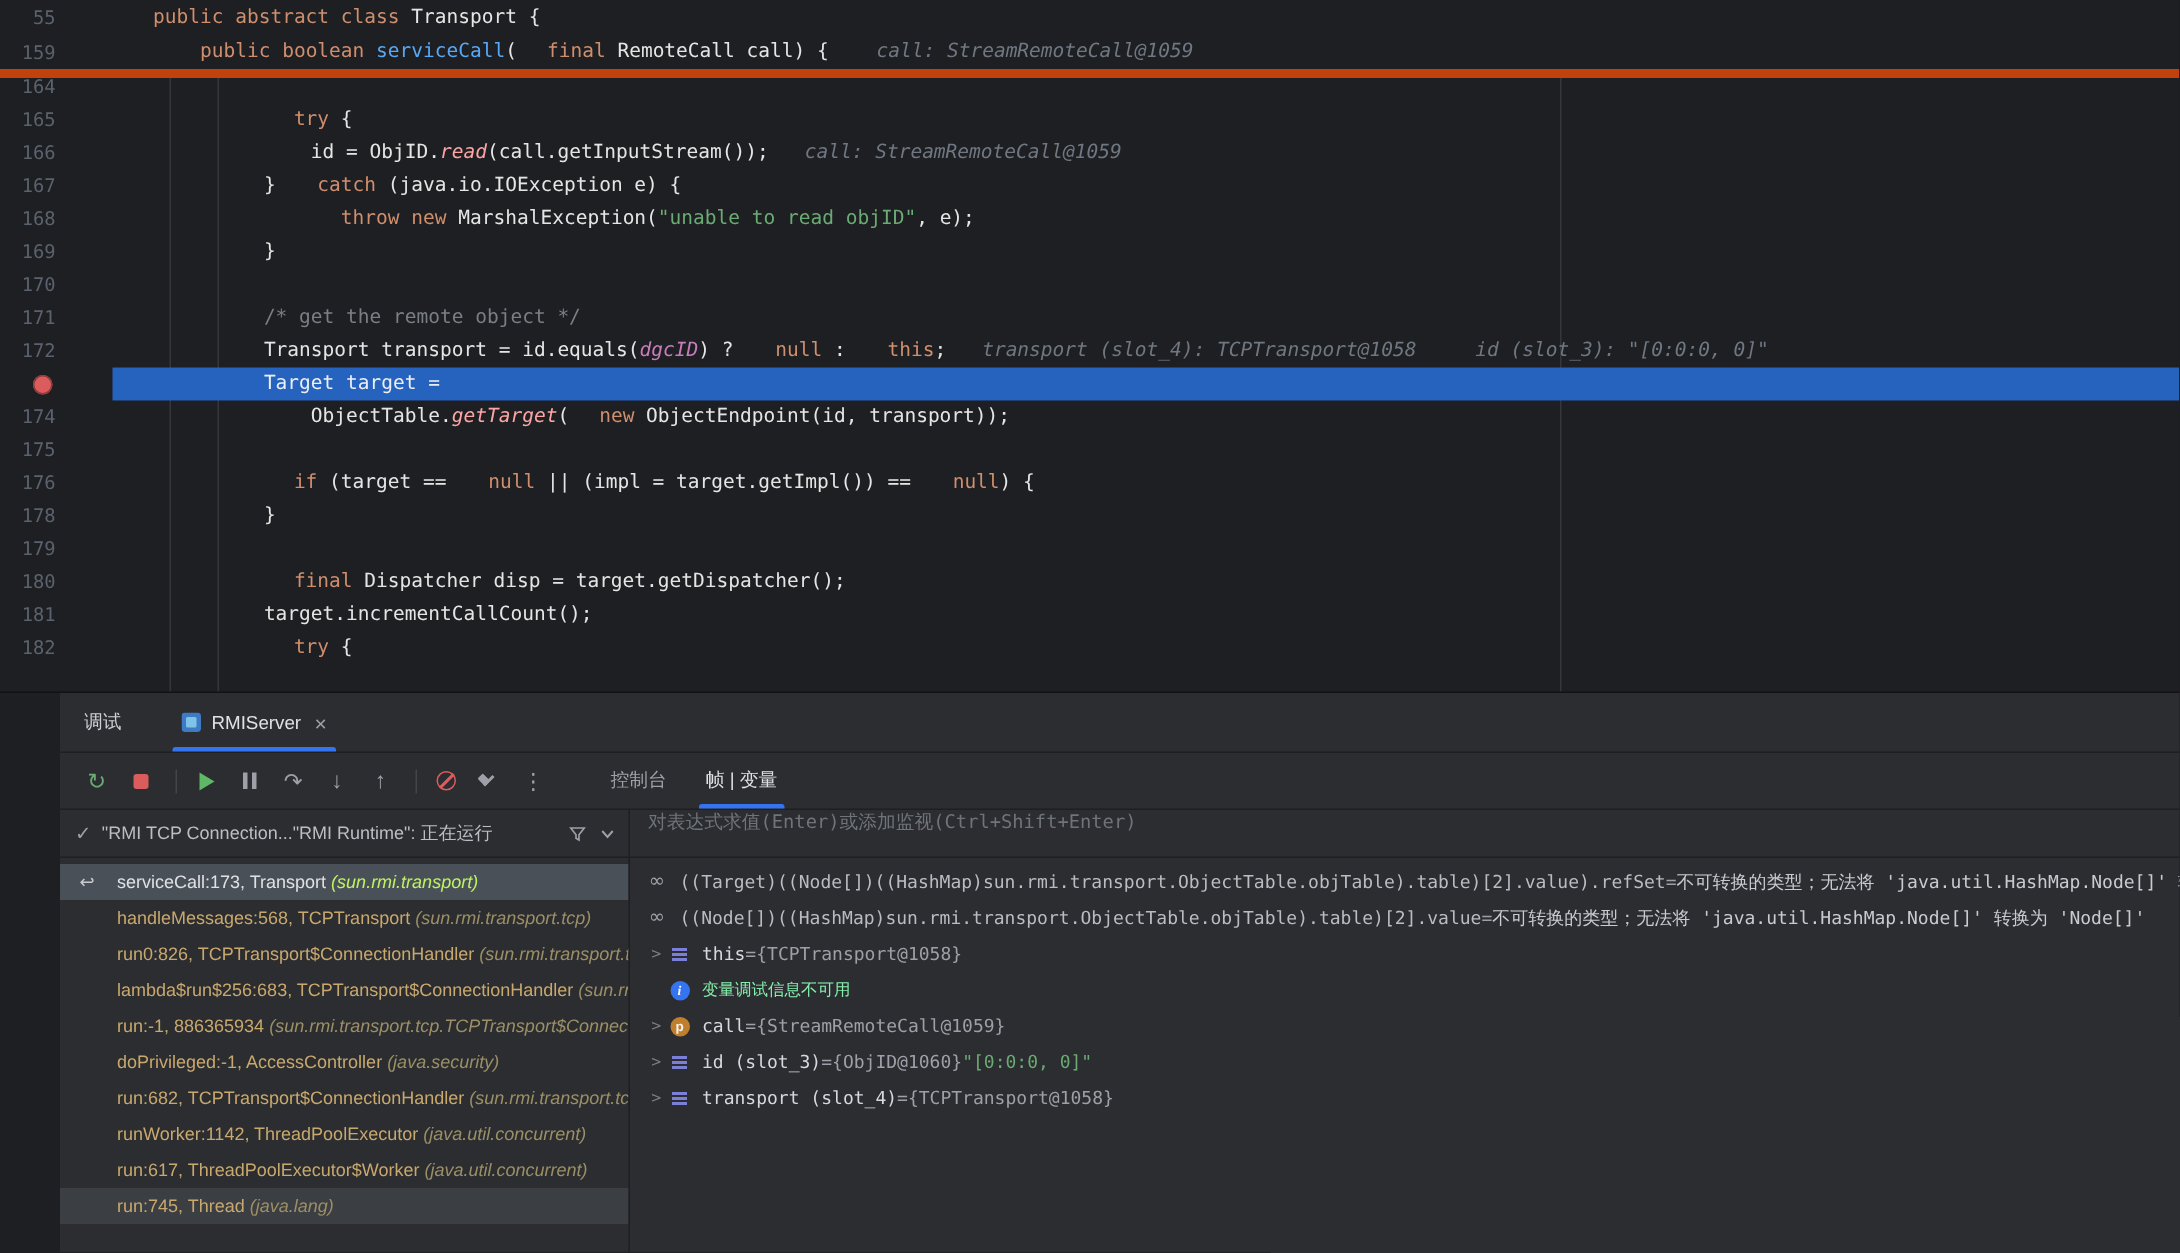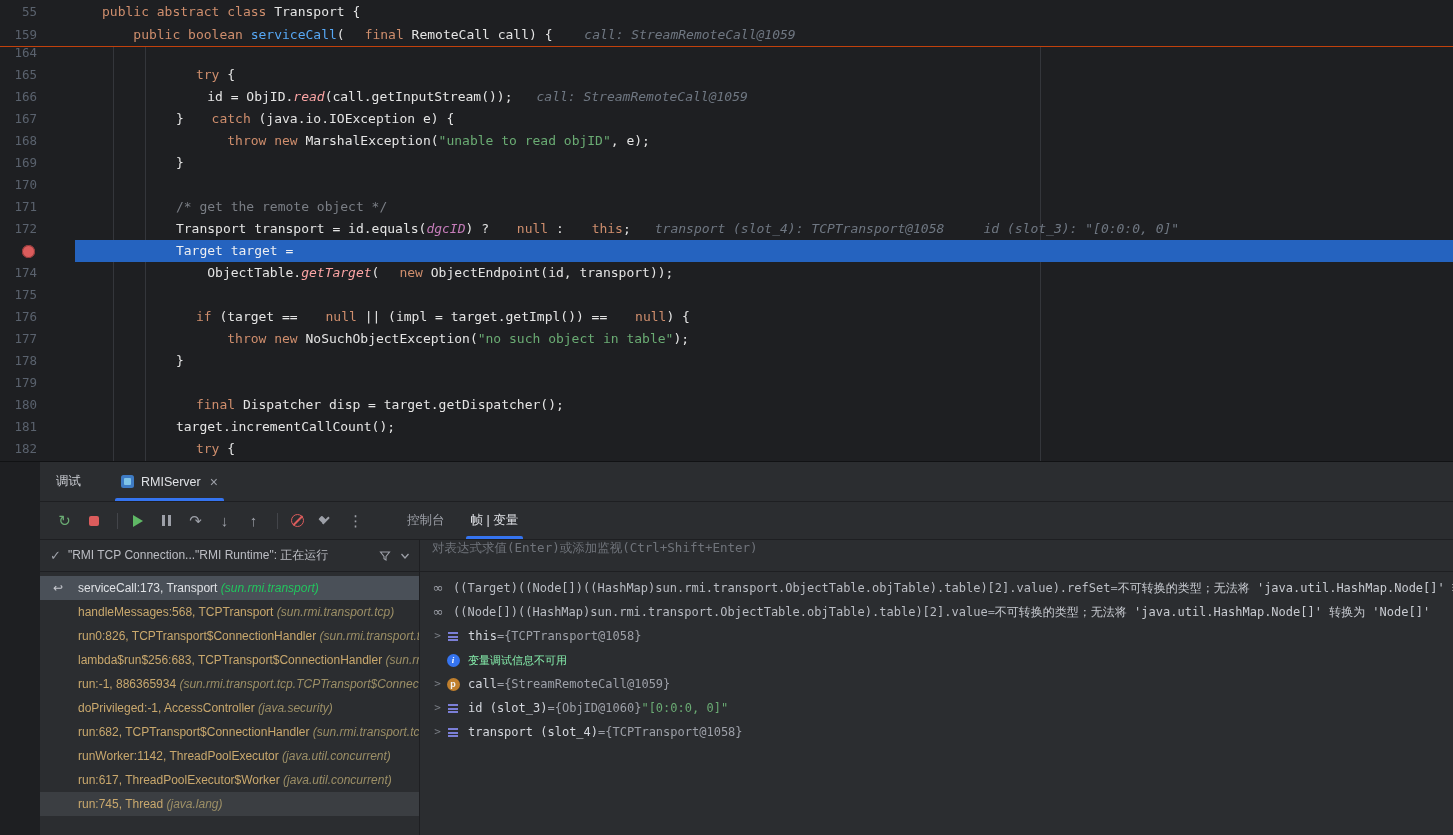--- a/index.html
+++ b/index.html
@@ -9,21 +9,21 @@
 
   
   .editor { position:relative; width:1453px; height:462px; background:#1E1F22;
             border-bottom:1px solid #111214; overflow:hidden; }
   .code-line { display:flex; height:22px; line-height:22px; white-space:pre;
                font-family:"DejaVu Sans Mono", monospace; font-size:13px; position:relative; }
   .gutter { flex:none; width:75px; text-align:right; padding-right:38px; color:#5A626E; font-size:12.5px; }
   .gutter.bp { display:flex; align-items:center; justify-content:flex-end; padding-right:40px; }
   .bp-dot { width:13px; height:13px; border-radius:50%; background:#DB5C5C; box-shadow:0 0 0 1px #8f3a3a inset; }
   .code-text { flex:1; padding-left:7px; }
-  .sticky { border-bottom:1px solid #c2410c; background:#1E1F22; position:relative; z-index:3; }
+  .sticky { border-bottom:6px solid #c2410c; background:#1E1F22; position:relative; z-index:3; }
   .sticky .code-line { height:23px; line-height:23px; }
   .editor-lines { overflow:hidden; height:414px; position:relative; }
   .editor-lines .code-line:first-child { margin-top:-5px; }
   .code-line.current .code-text { background:#2563BF; }
   .code-line.current .code-text span { color:#ECEEF2; }
   .guide { position:absolute; width:1px; background:#34363B; top:0; bottom:0; }
   
   .tk-pl  { color:#e5e5e5; }
   .tk-kw  { color:#CF8E6D;margin-left:20px; }
   .tk-str { color:#6AAB73; }
@@ -77,21 +77,21 @@
   .eval-ph { color:#6F737A; font-size:12.5px; font-family:"DejaVu Sans Mono", monospace; white-space:nowrap; }
 
   .content { flex:1; display:flex; overflow:hidden; }
   .frames-panel { flex:none; width:380px; border-right:1px solid #1E1F22; padding-top:4px; overflow:hidden; }
   .frame-row { height:24px; line-height:24px; padding-left:38px; font-size:12px; white-space:nowrap;
                overflow:hidden; position:relative; }
   .frame-row .fname { color:#C9A86D; }
   .frame-row .fpkg  { color:#9C8F66; font-style:italic; }
   .frame-row.selected { background:#4A5058; }
   .frame-row.selected .fname { color:#DFE1E5; }
-  .frame-row.selected .fpkg  { color:#22c55e; }
+  .frame-row.selected .fpkg  { color:#bef264; }
   .frame-row.hover { background:#3B3E42; }
   .frame-ptr { position:absolute; left:13px; color:#C8CAD0; font-size:12px; }
 
   .watches-panel { flex:1; padding-top:4px; overflow:hidden; }
   .w-row { height:24px; line-height:24px; display:flex; align-items:center; padding-left:10px;
            white-space:nowrap; overflow:hidden; font-family:"DejaVu Sans Mono", monospace; font-size:12px; }
   .chev { flex:none; width:15px; color:#7A7E85; font-size:11px; text-align:center; }
   .vicon { flex:none; width:16px; height:16px; margin-right:7px; display:inline-flex;
            align-items:center; justify-content:center; }
   .watch-icon::before { content:"∞"; color:#9DA0A8; font-size:13px; font-family:"DejaVu Sans", sans-serif; }
@@ -131,21 +131,20 @@
         <div class="code-line"><div class="gutter">167</div><div class="code-text"><span class="tk-pl">            } </span><span class="tk-kw">catch</span><span class="tk-pl"> (java.io.IOException e) {</span></div></div>
         <div class="code-line"><div class="gutter">168</div><div class="code-text"><span class="tk-pl">                </span><span class="tk-kw">throw new </span><span class="tk-pl">MarshalException(</span><span class="tk-str">"unable to read objID"</span><span class="tk-pl">, e);</span></div></div>
         <div class="code-line"><div class="gutter">169</div><div class="code-text"><span class="tk-pl">            }</span></div></div>
         <div class="code-line"><div class="gutter">170</div><div class="code-text"></div></div>
         <div class="code-line"><div class="gutter">171</div><div class="code-text"><span class="tk-pl">            </span><span class="tk-cmt">/* get the remote object */</span></div></div>
         <div class="code-line"><div class="gutter">172</div><div class="code-text"><span class="tk-pl">            Transport transport = id.equals(</span><span class="tk-sfld">dgcID</span><span class="tk-pl">) ? </span><span class="tk-kw">null</span><span class="tk-pl"> : </span><span class="tk-kw">this</span><span class="tk-pl">;</span><span class="tk-hint">transport (slot_4): TCPTransport@1058     id (slot_3): "[0:0:0, 0]"</span></div></div>
         <div class="code-line current"><div class="gutter bp"><span class="bp-dot"></span></div><div class="code-text"><span class="tk-pl">            Target target =</span></div></div>
         <div class="code-line"><div class="gutter">174</div><div class="code-text"><span class="tk-pl">                ObjectTable.</span><span class="tk-smth">getTarget</span><span class="tk-pl">(</span><span class="tk-kw">new</span><span class="tk-pl"> ObjectEndpoint(id, transport));</span></div></div>
         <div class="code-line"><div class="gutter">175</div><div class="code-text"></div></div>
         <div class="code-line"><div class="gutter">176</div><div class="code-text"><span class="tk-pl">            </span><span class="tk-kw">if</span><span class="tk-pl"> (target == </span><span class="tk-kw">null</span><span class="tk-pl"> || (impl = target.getImpl()) == </span><span class="tk-kw">null</span><span class="tk-pl">) {</span></div></div>
-        <div class="code-line"><div class="gutter">177</div><div class="code-text"><span class="tk-pl">                </span><span class="tk-kw">throw new </span><span class="tk-pl">NoSuchObjectException(</span><span class="tk-str">"no such object in table"</span><span class="tk-pl">);</span></div></div>
         <div class="code-line"><div class="gutter">178</div><div class="code-text"><span class="tk-pl">            }</span></div></div>
         <div class="code-line"><div class="gutter">179</div><div class="code-text"></div></div>
         <div class="code-line"><div class="gutter">180</div><div class="code-text"><span class="tk-pl">            </span><span class="tk-kw">final</span><span class="tk-pl"> Dispatcher disp = target.getDispatcher();</span></div></div>
         <div class="code-line"><div class="gutter">181</div><div class="code-text"><span class="tk-pl">            target.incrementCallCount();</span></div></div>
         <div class="code-line"><div class="gutter">182</div><div class="code-text"><span class="tk-pl">            </span><span class="tk-kw">try</span><span class="tk-pl"> {</span></div></div>
       </div>
   </div>
 
   <div class="debug">
 

